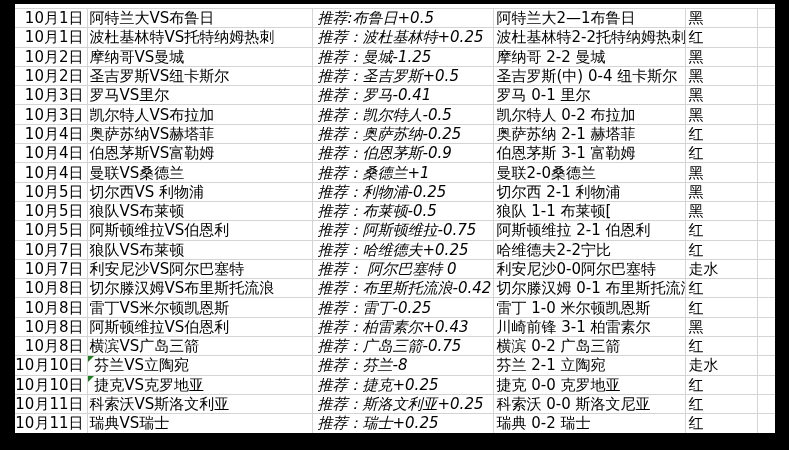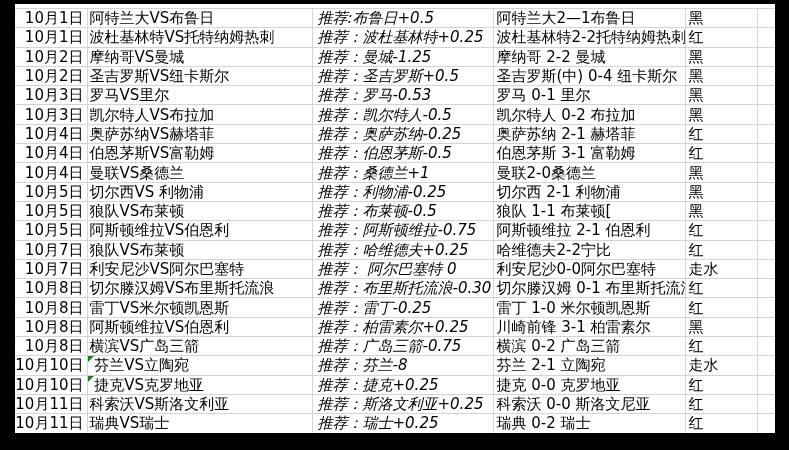--- a/index.html
+++ b/index.html
@@ -94,21 +94,21 @@
     <td class="c-date">10月2日</td>
     <td class="c-match"><span class="match-text">圣吉罗斯VS纽卡斯尔</span></td>
     <td class="c-tip">推荐：圣吉罗斯+0.5</td>
     <td class="c-result">圣吉罗斯(中) 0-4 纽卡斯尔</td>
     <td class="c-outcome">黑</td>
     <td class="c-empty"></td>
   </tr>
         <tr>
     <td class="c-date">10月3日</td>
     <td class="c-match"><span class="match-text">罗马VS里尔</span></td>
-    <td class="c-tip">推荐：罗马-0.53</td>
+    <td class="c-tip">推荐：罗马-0.41</td>
     <td class="c-result">罗马 0-1 里尔</td>
     <td class="c-outcome">黑</td>
     <td class="c-empty"></td>
   </tr>
         <tr>
     <td class="c-date">10月3日</td>
     <td class="c-match"><span class="match-text">凯尔特人VS布拉加</span></td>
     <td class="c-tip">推荐：凯尔特人-0.5</td>
     <td class="c-result">凯尔特人 0-2 布拉加</td>
     <td class="c-outcome">黑</td>
@@ -118,21 +118,21 @@
     <td class="c-date">10月4日</td>
     <td class="c-match"><span class="match-text">奥萨苏纳VS赫塔菲</span></td>
     <td class="c-tip">推荐：奥萨苏纳-0.25</td>
     <td class="c-result">奥萨苏纳 2-1 赫塔菲</td>
     <td class="c-outcome">红</td>
     <td class="c-empty"></td>
   </tr>
         <tr>
     <td class="c-date">10月4日</td>
     <td class="c-match"><span class="match-text">伯恩茅斯VS富勒姆</span></td>
-    <td class="c-tip">推荐：伯恩茅斯-0.5</td>
+    <td class="c-tip">推荐：伯恩茅斯-0.9</td>
     <td class="c-result">伯恩茅斯 3-1 富勒姆</td>
     <td class="c-outcome">红</td>
     <td class="c-empty"></td>
   </tr>
         <tr>
     <td class="c-date">10月4日</td>
     <td class="c-match"><span class="match-text">曼联VS桑德兰</span></td>
     <td class="c-tip">推荐：桑德兰+1</td>
     <td class="c-result">曼联2-0桑德兰</td>
     <td class="c-outcome">黑</td>
@@ -174,37 +174,37 @@
     <td class="c-date">10月7日</td>
     <td class="c-match"><span class="match-text">利安尼沙VS阿尔巴塞特</span></td>
     <td class="c-tip">推荐： 阿尔巴塞特 0</td>
     <td class="c-result">利安尼沙0-0阿尔巴塞特</td>
     <td class="c-outcome">走水</td>
     <td class="c-empty"></td>
   </tr>
         <tr>
     <td class="c-date">10月8日</td>
     <td class="c-match"><span class="match-text">切尔滕汉姆VS布里斯托流浪</span></td>
-    <td class="c-tip">推荐：布里斯托流浪-0.30</td>
+    <td class="c-tip">推荐：布里斯托流浪-0.42</td>
     <td class="c-result">切尔滕汉姆 0-1 布里斯托流浪</td>
     <td class="c-outcome">红</td>
     <td class="c-empty"></td>
   </tr>
         <tr>
     <td class="c-date">10月8日</td>
     <td class="c-match"><span class="match-text">雷丁VS米尔顿凯恩斯</span></td>
     <td class="c-tip">推荐：雷丁-0.25</td>
     <td class="c-result">雷丁 1-0 米尔顿凯恩斯</td>
     <td class="c-outcome">红</td>
     <td class="c-empty"></td>
   </tr>
         <tr>
     <td class="c-date">10月8日</td>
     <td class="c-match"><span class="match-text">阿斯顿维拉VS伯恩利</span></td>
-    <td class="c-tip">推荐：柏雷素尔+0.25</td>
+    <td class="c-tip">推荐：柏雷素尔+0.43</td>
     <td class="c-result">川崎前锋 3-1 柏雷素尔</td>
     <td class="c-outcome">黑</td>
     <td class="c-empty"></td>
   </tr>
         <tr>
     <td class="c-date">10月8日</td>
     <td class="c-match"><span class="match-text">横滨VS广岛三箭</span></td>
     <td class="c-tip">推荐：广岛三箭-0.75</td>
     <td class="c-result">横滨 0-2 广岛三箭</td>
     <td class="c-outcome">红</td>

